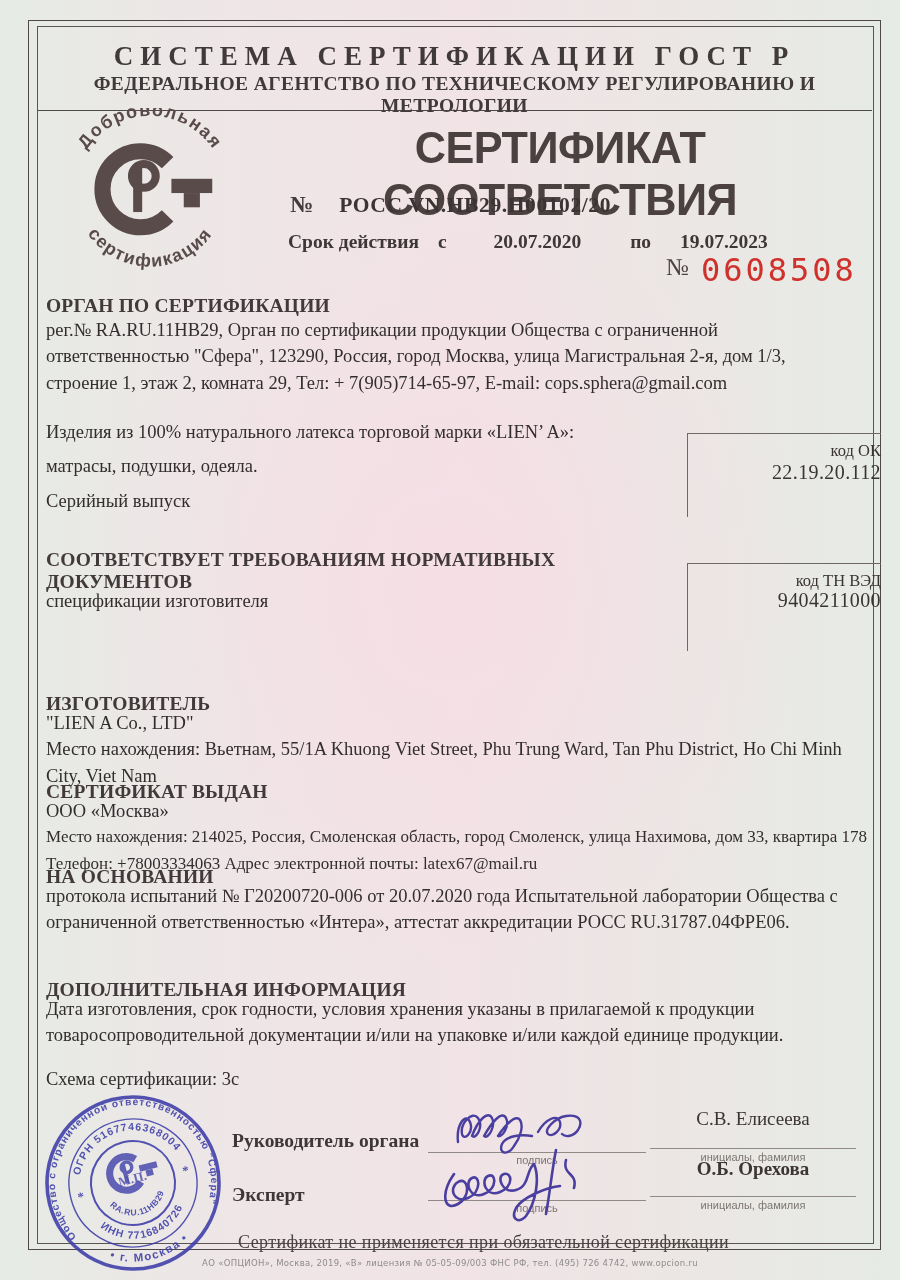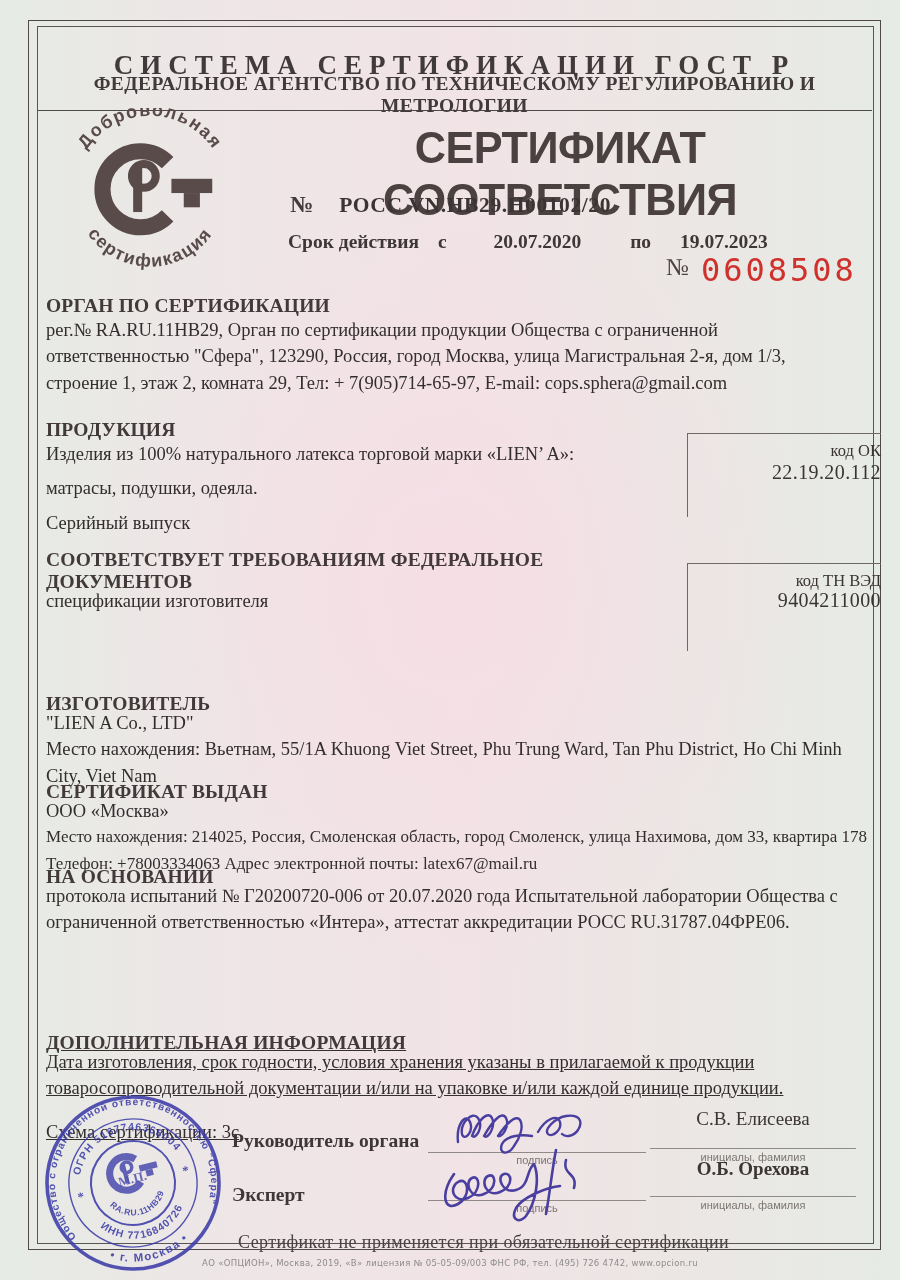--- a/index.html
+++ b/index.html
@@ -5,21 +5,21 @@
   html,body{margin:0;padding:0;background:#e8ece7;}
   .page{position:relative;width:900px;height:1280px;overflow:hidden;
     font-family:"Liberation Serif",serif;color:#353030;
     background:
       radial-gradient(ellipse 55% 42% at 50% 46%, rgba(246,222,229,.85), rgba(246,222,229,0) 72%),
       linear-gradient(90deg,#e6ebe5 0%,#efe5e7 30%,#f1e3e6 52%,#ece6e5 72%,#e6ebe5 100%);}
   .abs{position:absolute;}
   .frame-outer{left:28px;top:20px;width:851px;height:1228px;border:1.7px solid #4e4846;}
   .frame-inner{left:37px;top:26px;width:835px;height:1216px;border:1px solid #5a5452;}
   .hdr-sep{left:38px;top:110px;width:834px;height:0;border-top:1.7px solid #4e4846;}
-  .sys1{left:37px;top:50px;width:835px;text-align:center;font-weight:bold;font-size:27px;
+  .sys1{left:37px;top:41px;width:835px;text-align:center;font-weight:bold;font-size:27px;
     letter-spacing:7px;color:#403a3a;}
   .sys2{left:37px;top:73px;width:835px;text-align:center;font-weight:bold;font-size:19.5px;
     letter-spacing:.4px;color:#403a3a;}
   .doc-title{left:236px;top:122px;width:648px;text-align:center;
     font-family:"Liberation Sans",sans-serif;font-weight:bold;font-size:45px;
     letter-spacing:-.5px;color:#4c4141;transform:scaleX(.96);transform-origin:center;}
   .certno-row{left:290px;top:192px;font-weight:bold;}
   .certno-label{font-size:23px;color:#433c3c;margin-right:26px;}
   .certno-val{font-size:21.5px;color:#3b3434;letter-spacing:.6px;margin-top:15px;}
   .validity{top:231px;left:288px;font-weight:bold;font-size:19.5px;color:#3e3737;}
@@ -42,21 +42,21 @@
   .tnbox{top:563px;height:80px;}
   .code-lbl{font-size:16.5px;}
   .code-val{font-size:20px;letter-spacing:.4px;}
   .tnbox .code-val{margin-top:-2px;}
   .conform{top:549px;width:640px;}
   .manuf{top:693px;width:830px;}
   .overlap{margin-top:-5px;}
   .issued{top:781px;width:832px;}
   .issued .small{font-size:17px;line-height:1.55;}
   .basis{top:866px;width:802px;}
-  .addinfo{top:1032px;width:824px;text-decoration:underline;}
+  .addinfo{top:979px;width:824px;}
   .scheme{margin-top:17px;}
   .sig-label{font-weight:bold;font-size:19.5px;color:#3e3737;}
   .lbl-head{left:232px;top:1130px;} .lbl-exp{left:232px;top:1184px;}
   .rule{border-top:1px solid #8f8a86;height:0;}
   .sigline1{left:428px;top:1152px;width:218px;} .sigline2{left:428px;top:1200px;width:218px;}
   .nameline1{left:650px;top:1148px;width:206px;} .nameline2{left:650px;top:1196px;width:206px;}
   .caption{font-family:"Liberation Sans",sans-serif;font-size:11px;color:#7c7672;
     text-align:center;}
   .cap-s1{left:428px;top:1154px;width:218px;} .cap-s2{left:428px;top:1202px;width:218px;}
   .cap-n1{left:650px;top:1151px;width:206px;} .cap-n2{left:650px;top:1199px;width:206px;}
@@ -119,33 +119,32 @@
   <div class="abs serial">
     <span class="serial-no">№</span><span class="serial-digits">0608508</span>
   </div>
 
   <div class="abs sec organ">
     <div class="sec-h">ОРГАН ПО СЕРТИФИКАЦИИ</div>
     <div class="sec-b">рег.№ RA.RU.11НВ29, Орган по сертификации продукции Общества с ограниченной ответственностью "Сфера", 123290, Россия, город Москва, улица Магистральная 2-я, дом 1/3, строение 1, этаж 2, комната 29, Тел: + 7(905)714-65-97, E-mail: cops.sphera@gmail.com</div>
   </div>
 
   <div class="abs sec product">
-    <div class="sec-h">ПРОДУКЦИЯ</div>
     <div class="sec-b ln">Изделия из 100% натурального латекса торговой марки «LIEN’ A»:</div>
     <div class="sec-b ln">матрасы, подушки, одеяла.</div>
     <div class="sec-b ln">Серийный выпуск</div>
   </div>
 
   <div class="abs codebox okbox">
     <div class="code-lbl">код ОК</div>
     <div class="code-val">22.19.20.112</div>
   </div>
 
   <div class="abs sec conform">
-    <div class="sec-h">СООТВЕТСТВУЕТ ТРЕБОВАНИЯМ ФЕДЕРАЛЬНОЕ ДОКУМЕНТОВ</div>
+    <div class="sec-h">СООТВЕТСТВУЕТ ТРЕБОВАНИЯМ НОРМАТИВНЫХ ДОКУМЕНТОВ</div>
     <div class="sec-b overlap">спецификации изготовителя</div>
   </div>
 
   <div class="abs codebox tnbox">
     <div class="code-lbl">код ТН ВЭД</div>
     <div class="code-val">9404211000</div>
   </div>
 
   <div class="abs sec manuf">
     <div class="sec-h">ИЗГОТОВИТЕЛЬ</div>

